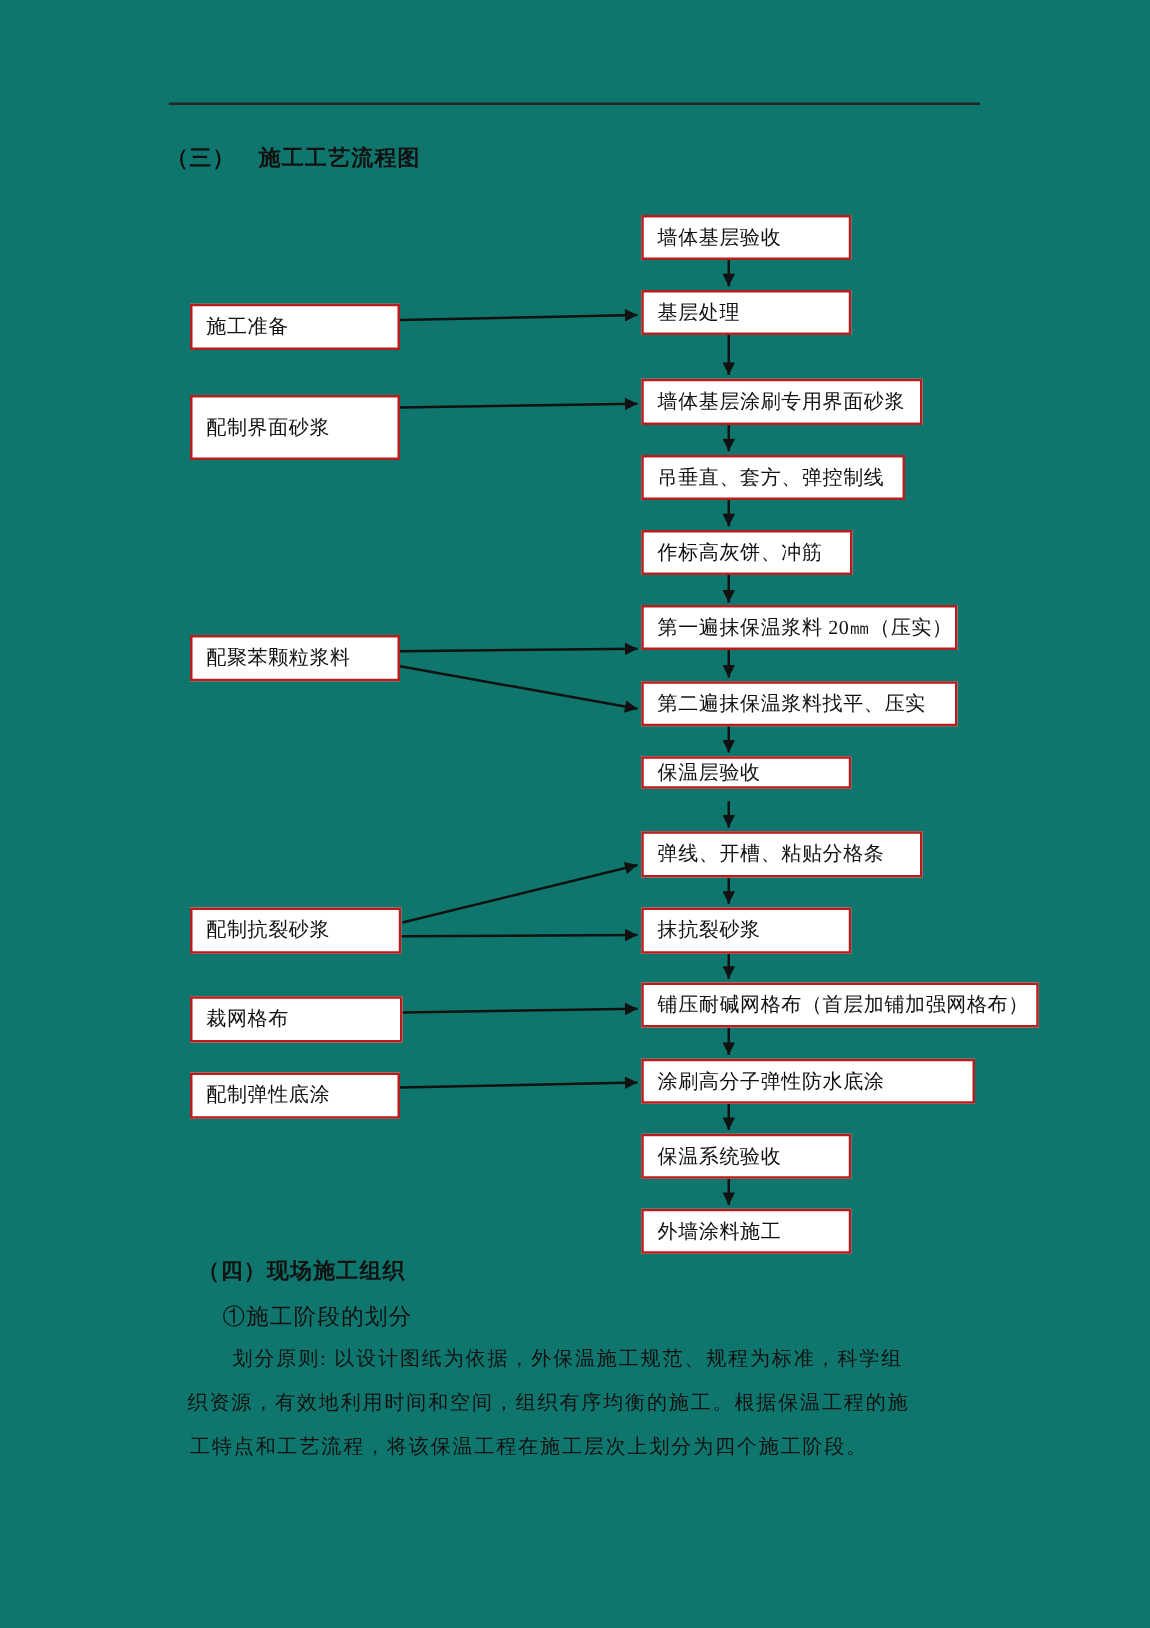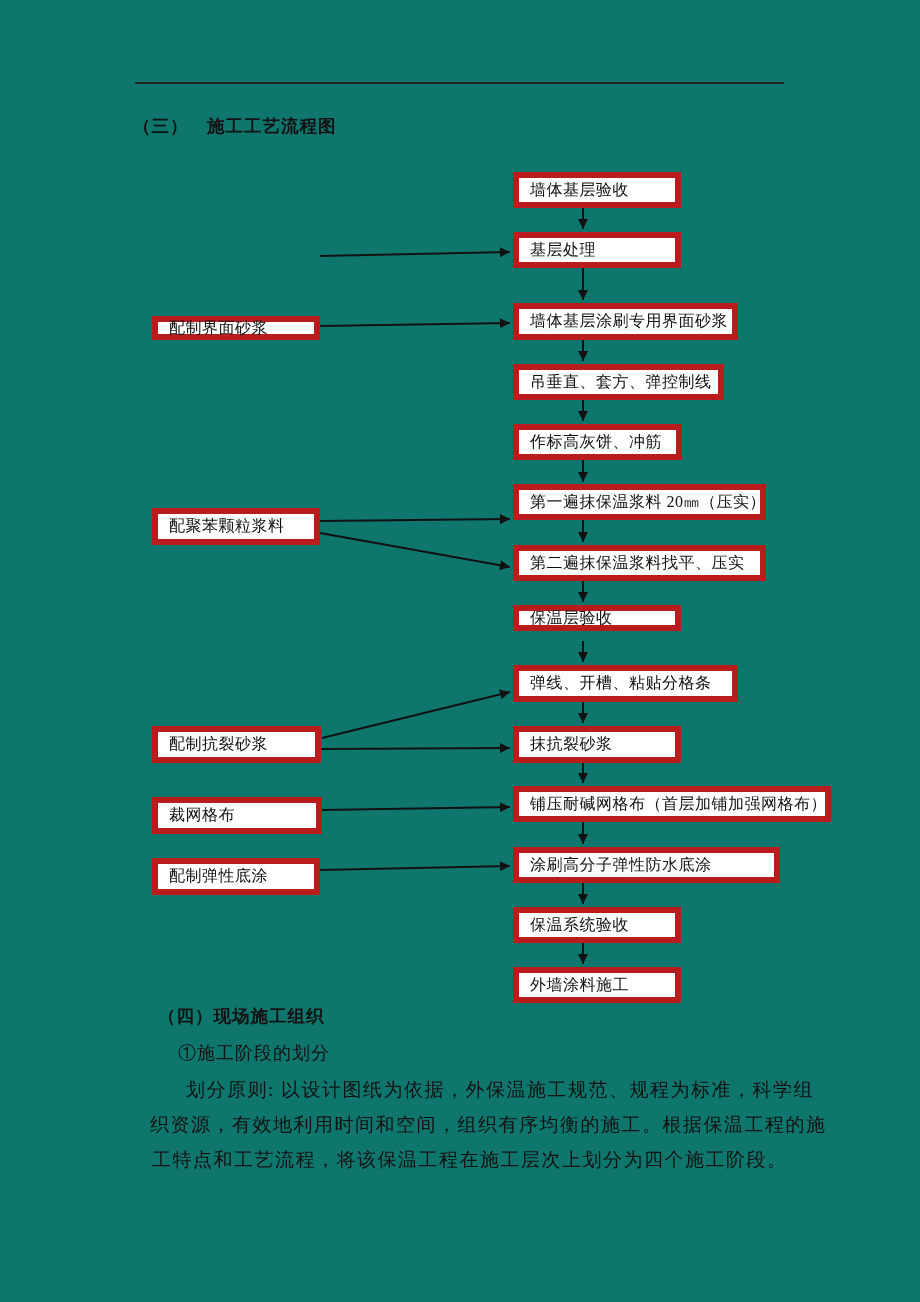--- a/index.html
+++ b/index.html
@@ -16,41 +16,41 @@
     position:absolute;left:135px;top:82px;width:649px;height:2px;
     background:#262626;
   }
   .sec-title{
     position:absolute;left:133px;top:114px;
     font-size:17.5px;font-weight:bold;letter-spacing:1px;
     white-space:pre;
   }
   .box{
     position:absolute;
-    border:6px solid #b91c1c;
+    border:2px solid #b91c1c;
     background:#fff;
     box-sizing:border-box;
     display:flex;align-items:center;
     padding-left:11px;
     font-size:16px;
     white-space:nowrap;
     letter-spacing:0.5px;
   }
   .arrows{position:absolute;left:0;top:0;}
   .sec4-heading{
     position:absolute;left:158px;top:1004px;
     font-size:17.5px;font-weight:bold;letter-spacing:1px;
   }
   .sec4-sub{
     position:absolute;left:178px;top:1041px;
     font-size:18px;letter-spacing:1px;
   }
   .para-line{
     position:absolute;
-    font-size:19px;letter-spacing:1.5px;white-space:nowrap;
+    font-size:16px;letter-spacing:1.5px;white-space:nowrap;
   }
   .pl1{left:186px;top:1077px;}
   .pl2{left:150px;top:1112px;}
   .pl3{left:152px;top:1147px;}
 </style>
 </head>
 <body>
 
 <div class="page">
 
@@ -99,21 +99,22 @@
   <div class="box" style="left:513px;top:484px;width:253px;height:36px">第一遍抹保温浆料 20㎜（压实）</div>
   <div class="box" style="left:513px;top:545px;width:253px;height:36px">第二遍抹保温浆料找平、压实</div>
   <div class="box" style="left:513px;top:605px;width:168px;height:26px">保温层验收</div>
   <div class="box" style="left:513px;top:665px;width:225px;height:37px">弹线、开槽、粘贴分格条</div>
   <div class="box" style="left:513px;top:726px;width:168px;height:37px">抹抗裂砂浆</div>
   <div class="box" style="left:513px;top:786px;width:318px;height:36px">铺压耐碱网格布（首层加铺加强网格布）</div>
   <div class="box" style="left:513px;top:847px;width:267px;height:36px">涂刷高分子弹性防水底涂</div>
   <div class="box" style="left:513px;top:907px;width:168px;height:36px">保温系统验收</div>
   <div class="box" style="left:513px;top:967px;width:168px;height:36px">外墙涂料施工</div>
 
-  <div class="box" style="left:152px;top:316px;width:168px;height:24px">配制界面砂浆</div>
+  <div class="box" style="left:152px;top:243px;width:168px;height:37px">施工准备</div>
+  <div class="box" style="left:152px;top:316px;width:168px;height:52px">配制界面砂浆</div>
   <div class="box" style="left:152px;top:508px;width:168px;height:37px">配聚苯颗粒浆料</div>
   <div class="box" style="left:152px;top:726px;width:169px;height:37px">配制抗裂砂浆</div>
   <div class="box" style="left:152px;top:797px;width:170px;height:37px">裁网格布</div>
   <div class="box" style="left:152px;top:858px;width:168px;height:37px">配制弹性底涂</div>
 
   <div class="sec4-heading">（四）现场施工组织</div>
   <div class="sec4-sub">①施工阶段的划分</div>
   <div class="para-line pl1">划分原则: 以设计图纸为依据，外保温施工规范、规程为标准，科学组</div>
   <div class="para-line pl2">织资源，有效地利用时间和空间，组织有序均衡的施工。根据保温工程的施</div>
   <div class="para-line pl3">工特点和工艺流程，将该保温工程在施工层次上划分为四个施工阶段。</div>

